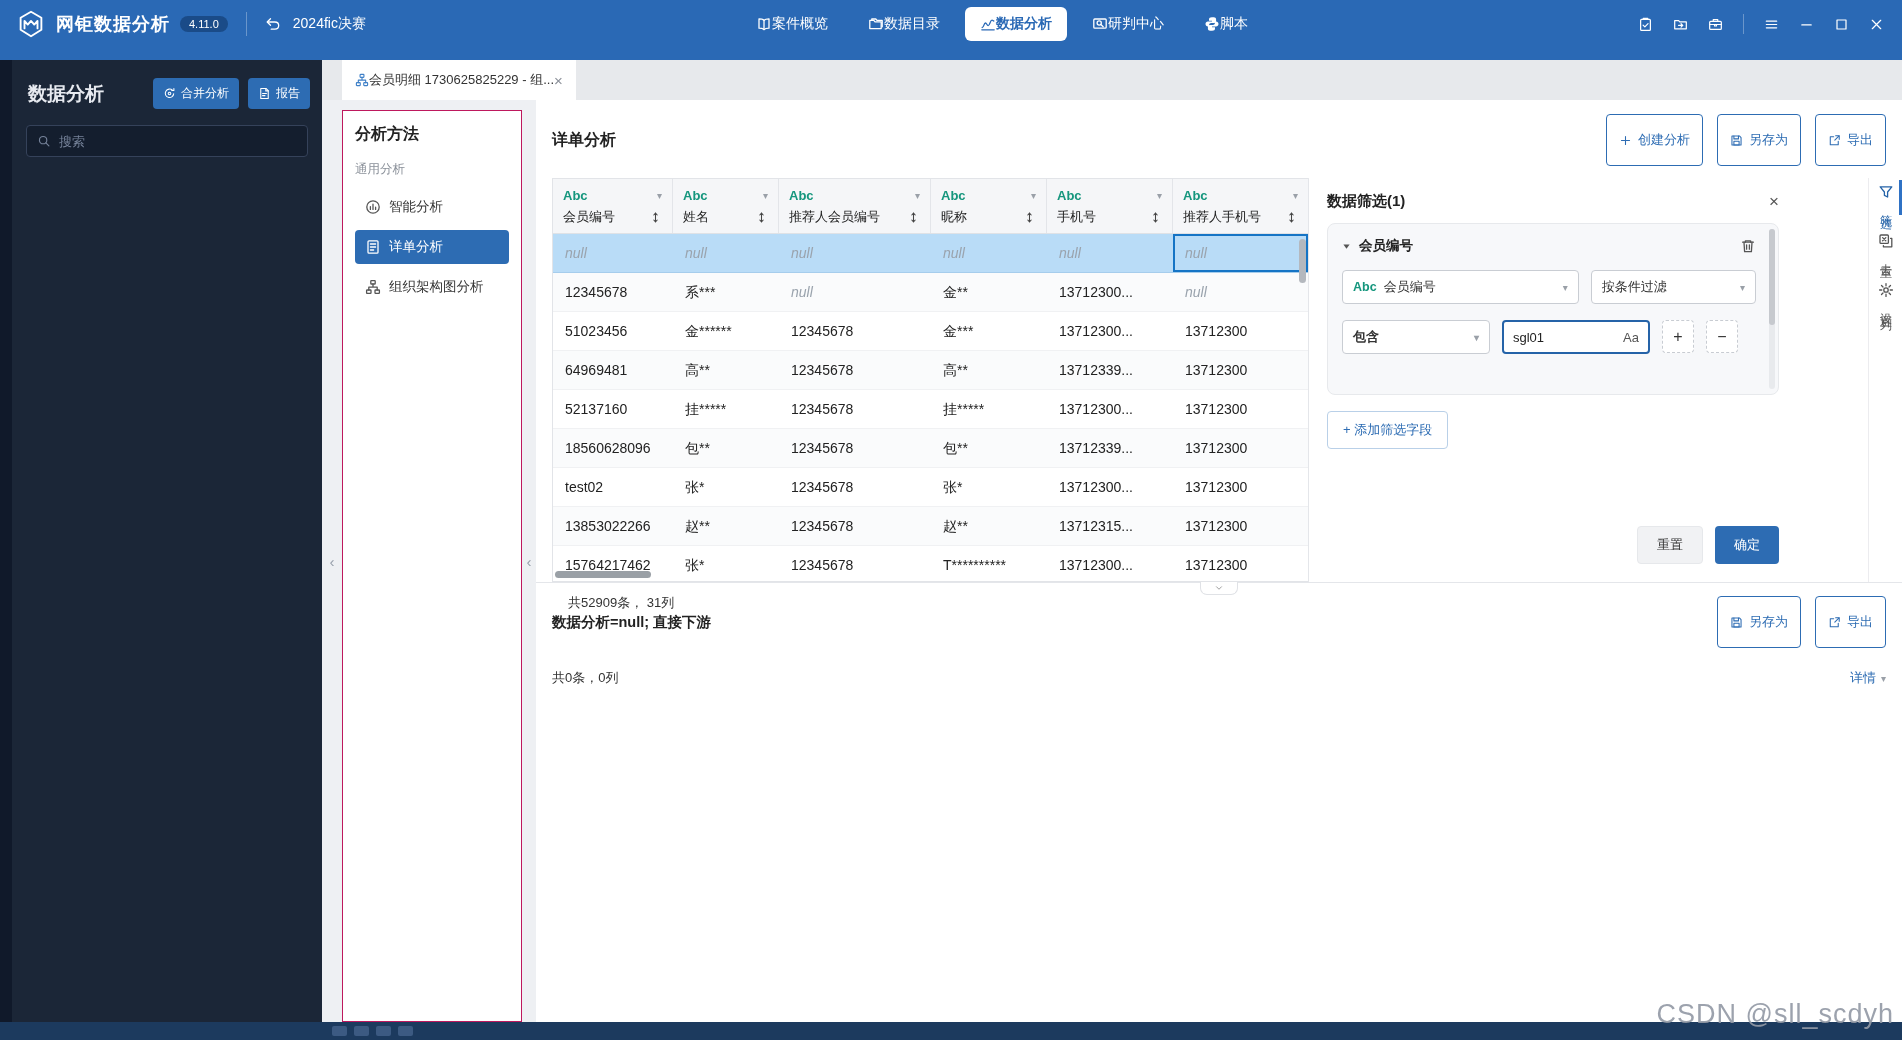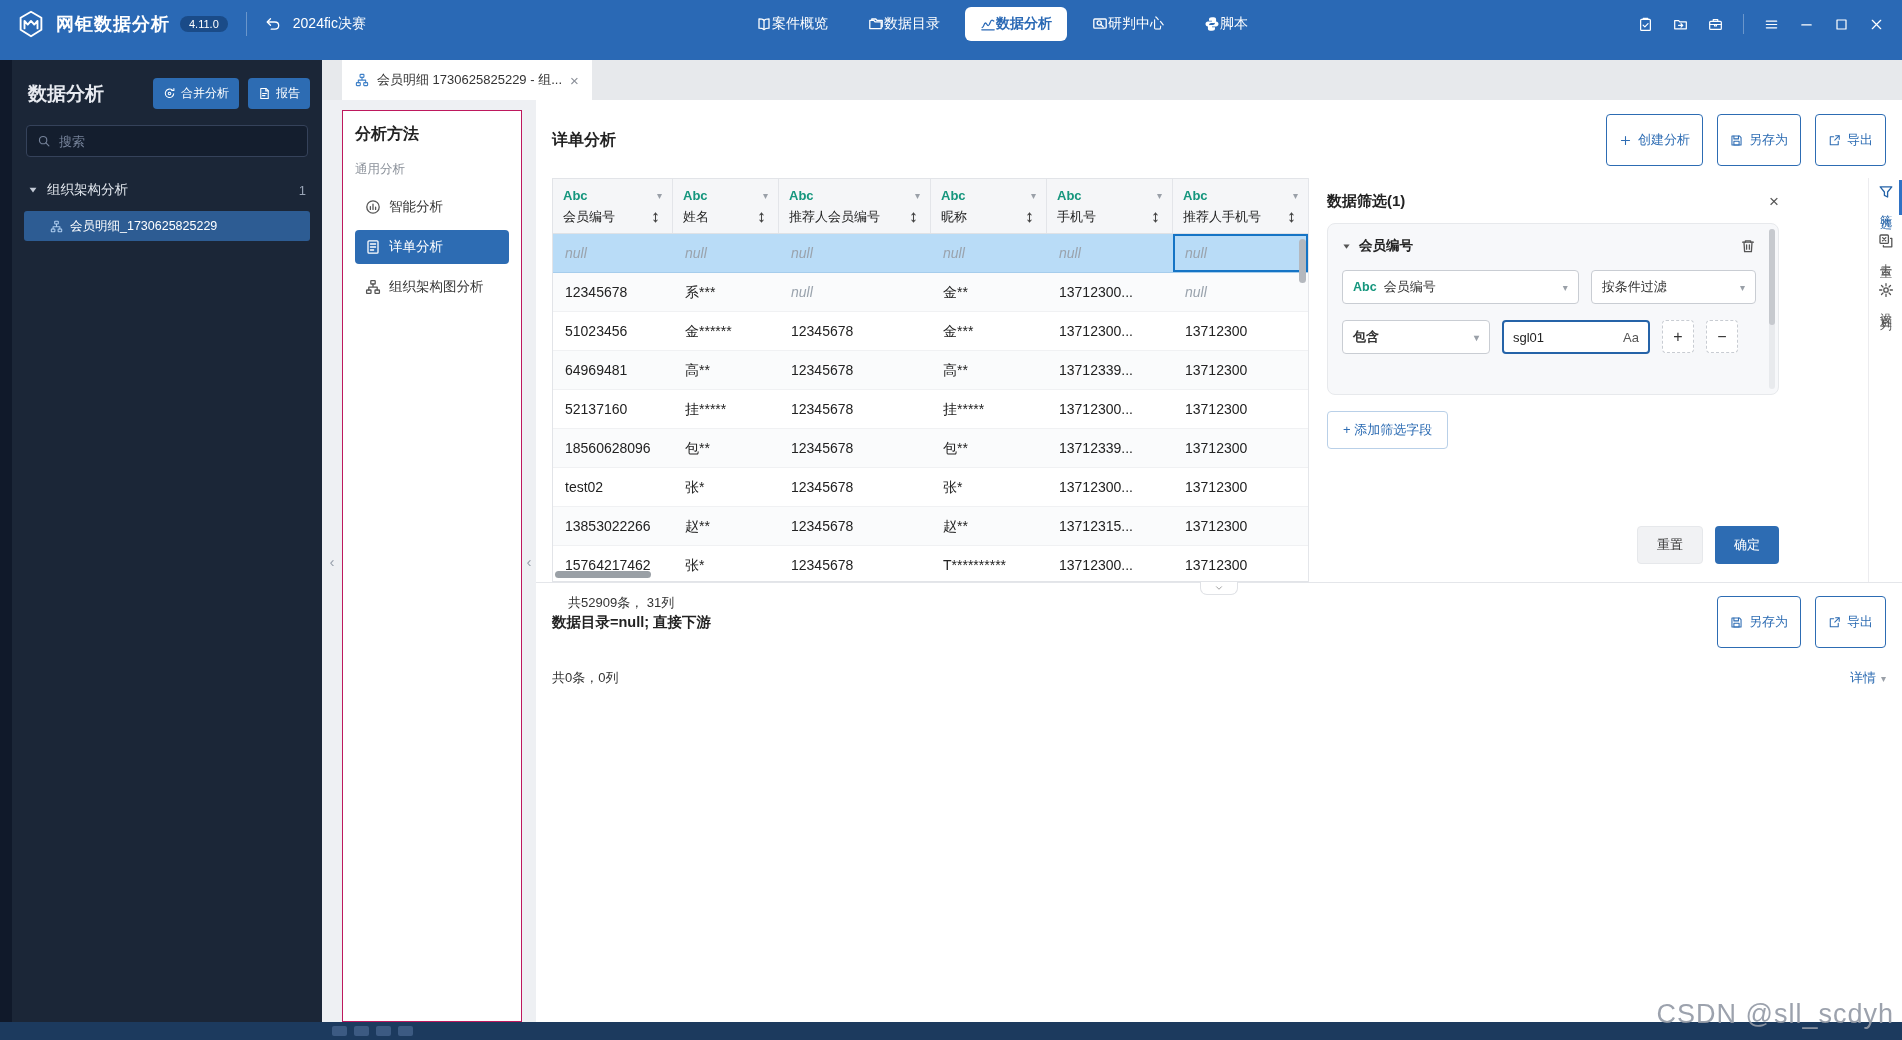--- a/index.html
+++ b/index.html
@@ -40,21 +40,21 @@
   .tree { margin-top:18px; }
   .tree-group { display:flex; align-items:center; gap:9px; padding:6px 16px; font-size:13.5px; color:#e2e7ee; cursor:pointer; }
   .tree-group .icon { color:#c3cad6; } .tree-group .icon svg { width:10px; height:10px; }
   .tree-count { margin-left:auto; color:#98a3b5; font-size:13px; }
   .tree-leaf { margin:6px 12px 0; background:#2d5c93; border-radius:3px; height:30px; display:flex; align-items:center; gap:7px; padding:0 10px 0 26px; font-size:12.5px; color:#fff; cursor:pointer; }
   .tree-leaf .icon { color:#aecdef; } .tree-leaf .icon svg { width:13px; height:13px; }
 
   
   .workspace { flex:1; display:flex; flex-direction:column; min-width:0; background:#eef0f3; }
   .tabbar { height:40px; background:#e7e9ec; display:flex; align-items:stretch; padding-left:20px; }
-  .tab { background:#fff; display:flex; align-items:center; gap:8px; padding:0 13px; font-size:13px; color:#333; cursor:pointer; }
+  .tab { background:#fff; display:flex; align-items:center; padding:0 13px; font-size:13px; color:#333; cursor:pointer; }
   .tab .icon { color:#3f80c8; } .tab .icon svg { width:14px; height:14px; }
   .tab-label { max-width:200px; overflow:hidden; text-overflow:ellipsis; white-space:nowrap; }
   .tab-close { color:#8a8f98; font-size:15px; line-height:1; cursor:pointer; }
 
   .ws-body { flex:1; display:flex; min-height:0; }
   .gutter { width:20px; position:relative; }
   .gutter2 { width:14px; position:relative; }
   .collapse-handle { position:absolute; top:50%; left:50%; transform:translate(-50%,-50%); color:#98a0ab; font-size:15px; cursor:pointer; line-height:1; }
   .methods { width:180px; background:#fff; border:1px solid #be185d; margin-top:10px; padding:13px 12px; }
   .m-title { font-size:16px; font-weight:bold; color:#222; margin-bottom:16px; }
@@ -295,42 +295,20 @@
     </div>
     <div class="sb-search">
       <span class="icon">
           <svg viewBox="0 0 16 16">
             <circle cx="7" cy="7" r="4.2"></circle>
             <path d="M10.2 10.2l3.4 3.4"></path>
           </svg>
         </span>
       <input placeholder="搜索" style="">
     </div>
-    <div class="tree">
-      <div class="tree-group">
-        <span class="icon">
-            <svg viewBox="0 0 16 16">
-              <path fill="currentColor" stroke="none" d="M2.5 4.5h11L8 12z"></path>
-            </svg>
-          </span>
-        <span>组织架构分析</span>
-        <span class="tree-count">1</span>
-      </div>
-      <div class="tree-leaf">
-        <span class="icon">
-            <svg viewBox="0 0 16 16">
-              <rect x="5.8" y="1.6" width="4.4" height="3.4" rx=".6"></rect>
-              <rect x="1.6" y="11" width="4.4" height="3.4" rx=".6"></rect>
-              <rect x="10" y="11" width="4.4" height="3.4" rx=".6"></rect>
-              <path d="M8 5v3M3.8 11V8.2h8.4V11"></path>
-            </svg>
-          </span>
-        <span>会员明细_1730625825229</span>
-      </div>
-    </div>
   </div>
 
   <div class="workspace">
     <div class="tabbar">
       <div class="tab">
         <span class="icon">
             <svg viewBox="0 0 16 16">
               <rect x="5.8" y="1.6" width="4.4" height="3.4" rx=".6"></rect>
               <rect x="1.6" y="11" width="4.4" height="3.4" rx=".6"></rect>
               <rect x="10" y="11" width="4.4" height="3.4" rx=".6"></rect>
@@ -687,21 +665,21 @@
             <span class="icon">
                 <svg viewBox="0 0 16 16">
                   <path d="M4 6l4 4 4-4"></path>
                 </svg>
               </span>
           </div>
         </div>
 
         <div class="bottom-sec">
           <div class="bottom-head">
-            <span class="bottom-title">数据目录=null; 直接下游</span>
+            <span class="bottom-title">数据分析=null; 直接下游</span>
             <div class="actions">
               <button class="btn-outline">
                 <span class="icon">
                     <svg viewBox="0 0 16 16">
                       <path d="M2.4 2.4h9.2l2 2v9.2H2.4z"></path>
                       <path d="M4.8 2.4v3.6h5.6V2.4"></path>
                       <rect x="4.8" y="9" width="6.4" height="4.6"></rect>
                     </svg>
                   </span>
                 <span>另存为</span>

